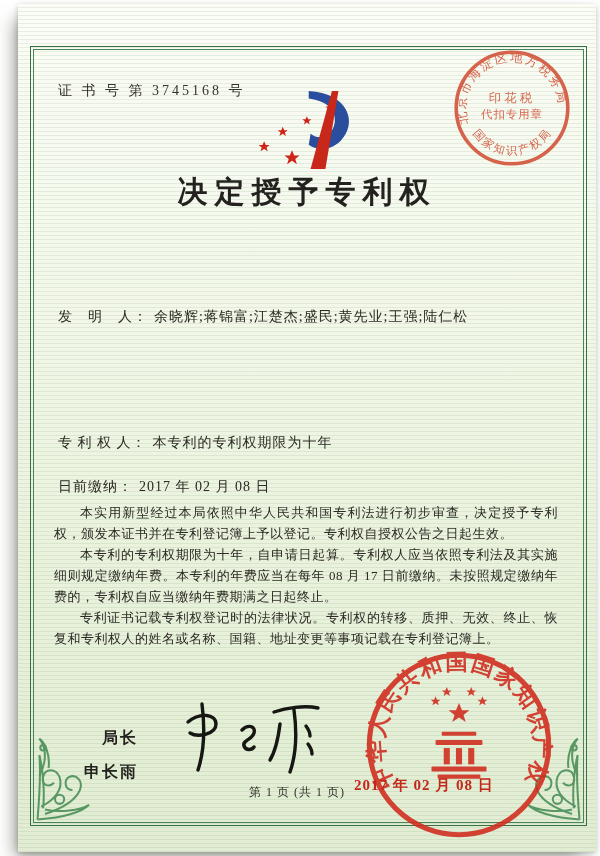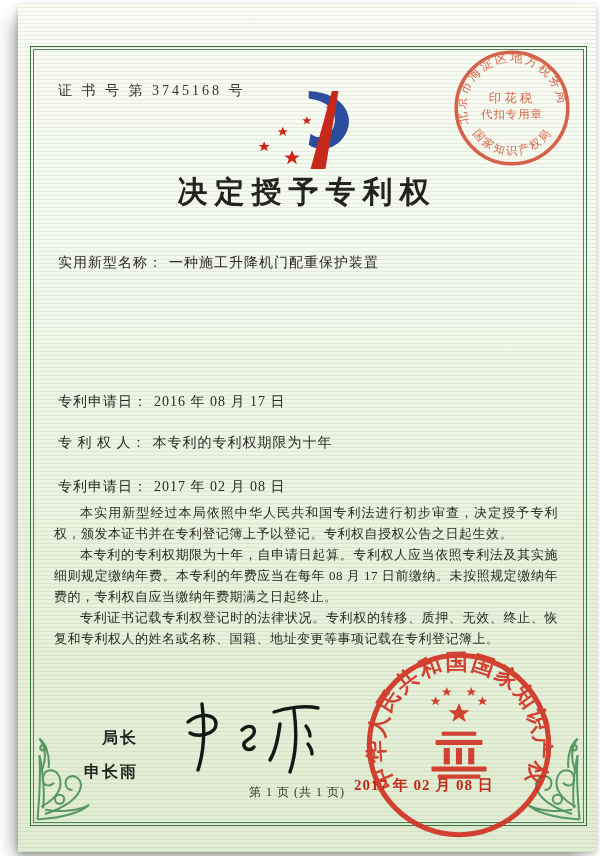--- a/index.html
+++ b/index.html
@@ -75,31 +75,28 @@
     <polygon points="99,4 106,4 92,88 76,88" fill="#c8281a"></polygon>
     <use href="#lstar" transform="translate(96,22) scale(0.65)"></use>
     <use href="#lstar" transform="translate(72,36) scale(0.8)"></use>
     <use href="#lstar" transform="translate(46,48) scale(0.9)"></use>
     <use href="#lstar" transform="translate(26,64) scale(1.0)"></use>
     <use href="#lstar" transform="translate(56,76) scale(1.35)"></use>
   </svg>
 
   <div class="title">决定授予专利权</div>
 
-  <div class="field f0">
-    <span class="lab">实用新型名称：</span><span>一种施工升降机门配重保护装置</span>
-  </div>
-  <div class="field f3">
-    <span class="lab">专利申请日：</span><span>2016 年 08 月 17 日</span>
+  <div class="field f1">
+    <span class="lab">发　明　人：</span><span>余晓辉;蒋锦富;江楚杰;盛民;黄先业;王强;陆仁松</span>
   </div>
   <div class="field f4">
     <span class="lab">专 利 权 人：</span><span>本专利的专利权期限为十年</span>
   </div>
   <div class="field f5">
-    <span class="lab">专利申请日：</span><span>2017 年 02 月 08 日</span>
+    <span class="lab">日前缴纳：</span><span>2017 年 02 月 08 日</span>
   </div>
 
   <div class="body-text">
     <p>本实用新型经过本局依照中华人民共和国专利法进行初步审查，决定授予专利权，颁发本证书并在专利登记簿上予以登记。专利权自授权公告之日起生效。</p>
     <p>本专利的专利权期限为十年，自申请日起算。专利权人应当依照专利法及其实施细则规定缴纳年费。本专利的年费应当在每年 08 月 17 日前缴纳。未按照规定缴纳年费的，专利权自应当缴纳年费期满之日起终止。</p>
     <p>专利证书记载专利权登记时的法律状况。专利权的转移、质押、无效、终止、恢复和专利权人的姓名或名称、国籍、地址变更等事项记载在专利登记簿上。</p>
   </div>
 
   <div class="signoff">
     <div>局长</div>

